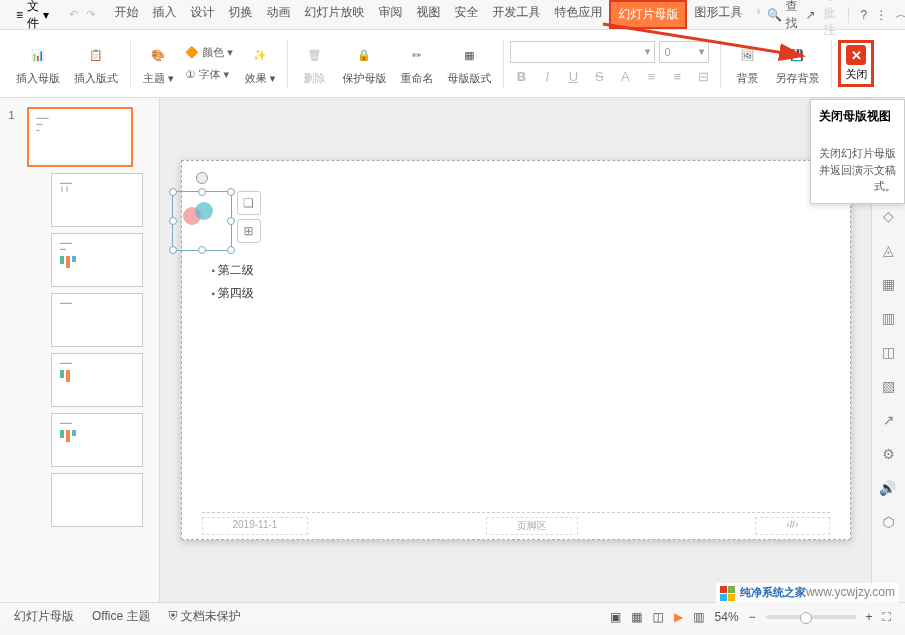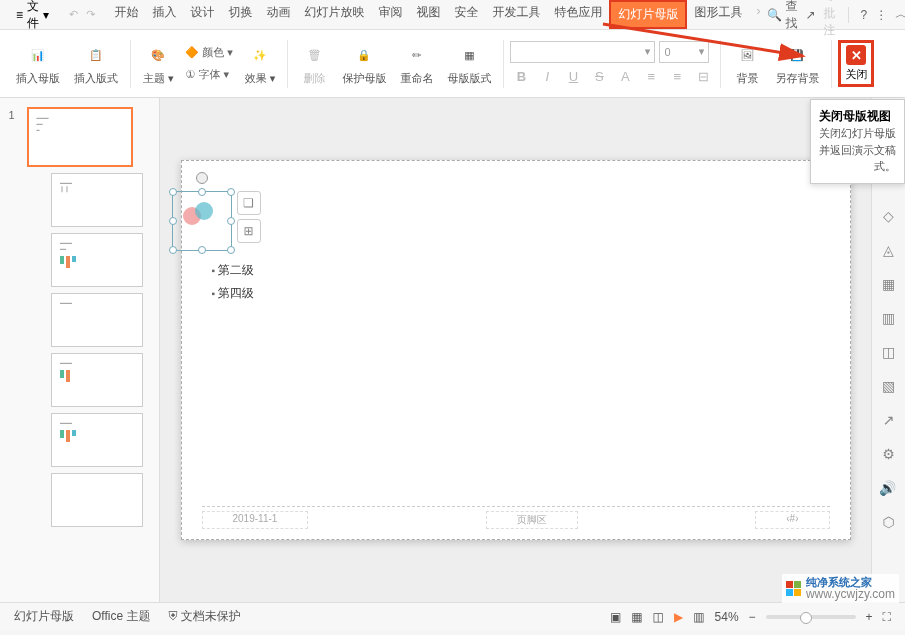--- a/index.html
+++ b/index.html
@@ -26,21 +26,21 @@
 .font-group { display: flex; flex-direction: column; gap: 4px; }
 .font-select { width: 145px; height: 22px; border: 1px solid #ccc; display: flex; align-items: center; padding: 0 4px; font-size: 11px; color: #999; }
 .size-select { width: 50px; height: 22px; border: 1px solid #ccc; display: flex; align-items: center; padding: 0 4px; font-size: 11px; color: #999; }
 .fmt-row { display: flex; gap: 4px; }
 .fmt-btn { width: 22px; height: 20px; display: flex; align-items: center; justify-content: center; font-size: 13px; color: #bbb; }
 
 .close-wrap { border: 3px solid #e03b1f; padding: 2px 4px; display: flex; flex-direction: column; align-items: center; gap: 2px; }
 .close-x { width: 20px; height: 20px; background: #e03b1f; color: #fff; display: flex; align-items: center; justify-content: center; font-size: 13px; font-weight: bold; border-radius: 3px; }
 
 .tooltip { position: absolute; right: 0; top: 99px; width: 95px; background: #fff; border: 1px solid #ccc; padding: 8px; font-size: 12px; box-shadow: 0 2px 6px rgba(0,0,0,0.15); z-index: 10; }
-.tooltip-title { font-weight: bold; margin-bottom: 0; }
+.tooltip-title { font-weight: bold; margin-bottom: 20px; }
 .tooltip-desc { color: #555; font-size: 11px; line-height: 1.5; text-align: right; }
 
 .main { display: flex; height: 504px; position: relative; }
 .thumbs { width: 160px; background: #f9f9f9; border-right: 1px solid #ddd; overflow-y: auto; padding: 6px 3px; position: relative; }
 .thumb { width: 106px; height: 60px; background: #fff; border: 1px solid #ccc; margin: 3px auto 6px; position: relative; }
 .thumb.selected { border: 2px solid #ff7d3d; }
 .thumb.sub { width: 92px; height: 54px; margin-left: 48px; }
 .thumb-num { position: absolute; left: -20px; top: 0; font-size: 11px; color: #666; }
 .thumb-content { padding: 6px 8px; font-size: 5px; color: #888; }
 .thumb-bars { display: flex; gap: 2px; margin-top: 4px; }
@@ -58,34 +58,34 @@
 .selbox .shape::before { content:""; position:absolute; width:18px; height:18px; background:#e88; border-radius:50%; left:0; top:5px; opacity:0.7; }
 .selbox .shape::after { content:""; position:absolute; width:18px; height:18px; background:#5bc; border-radius:50%; left:12px; top:0; opacity:0.7; }
 .float-tools { position: absolute; left: 55px; top: 30px; display: flex; flex-direction: column; gap: 4px; }
 .float-btn { width: 24px; height: 24px; background: #fff; border: 1px solid #ccc; border-radius: 3px; display: flex; align-items: center; justify-content: center; font-size: 12px; color: #888; }
 .slide-title { position: absolute; left: 35px; top: 60px; font-size: 19px; font-weight: bold; color: #222; }
 .slide-body { position: absolute; left: 30px; top: 95px; right: 30px; }
 .slide-body ul { list-style: none; }
 .slide-body li { font-size: 12px; color: #333; margin: 6px 0; }
 .lvl1{margin-left:10px}.lvl2{margin-left:35px}.lvl3{margin-left:60px}.lvl4{margin-left:85px}.lvl5{margin-left:110px}
 .slide-body li::before { content: "▪ "; color: #666; font-size: 10px; }
-.slide-footer { position: absolute; bottom: 10px; left: 20px; right: 20px; display: flex; justify-content: space-between; font-size: 10px; color: #aaa; border-top: 1px dashed #ccc; padding-top: 4px; }
+.slide-footer { position: absolute; bottom: 4px; left: 20px; right: 20px; display: flex; justify-content: space-between; font-size: 10px; color: #aaa; border-top: 1px dashed #ccc; padding-top: 4px; }
 .slide-footer span { border: 1px dashed #ddd; padding: 1px 30px; }
 
 .right-bar { width: 34px; background: #f5f5f5; border-left: 1px solid #ddd; display: flex; flex-direction: column; align-items: center; padding-top: 110px; gap: 18px; color: #888; font-size: 14px; }
 
 .statusbar { height: 28px; background: #f7f7f7; border-top: 1px solid #ddd; display: flex; align-items: center; padding: 0 14px; font-size: 12px; color: #555; gap: 18px; }
 .status-right { margin-left: auto; display: flex; align-items: center; gap: 10px; }
 .zoom-slider { width: 90px; height: 4px; background: #ddd; border-radius: 2px; position: relative; }
 .zoom-slider::after { content:""; position:absolute; left:38%; top:-3px; width:10px; height:10px; background:#fff; border:1px solid #aaa; border-radius:50%; }
 
 .watermark { position: absolute; right: 6px; bottom: 32px; display: flex; align-items: center; gap: 4px; font-size: 11px; color: #2a6fb5; font-weight: bold; background: rgba(255,255,255,0.85); padding: 2px 4px; }
 .wm-logo { display: flex; flex-wrap: wrap; width: 16px; height: 16px; }
 .wm-logo span { width: 7px; height: 7px; margin: 0.5px; }
-.wm-text { display: flex; flex-direction: column; line-height: 1.1; justify-content: space-between; }
+.wm-text { display: flex; flex-direction: row; line-height: 1.1; justify-content: space-between; }
 </style>
 </head>
 <body>
 
 <div class="menubar">
   <div class="menu-file">
     ≡ <span>文件</span> <span>▾</span>
   </div>
   <div class="menu-sep"></div>
   <span style="color:#bbb;font-size:11px;margin:0 4px">↶</span>

